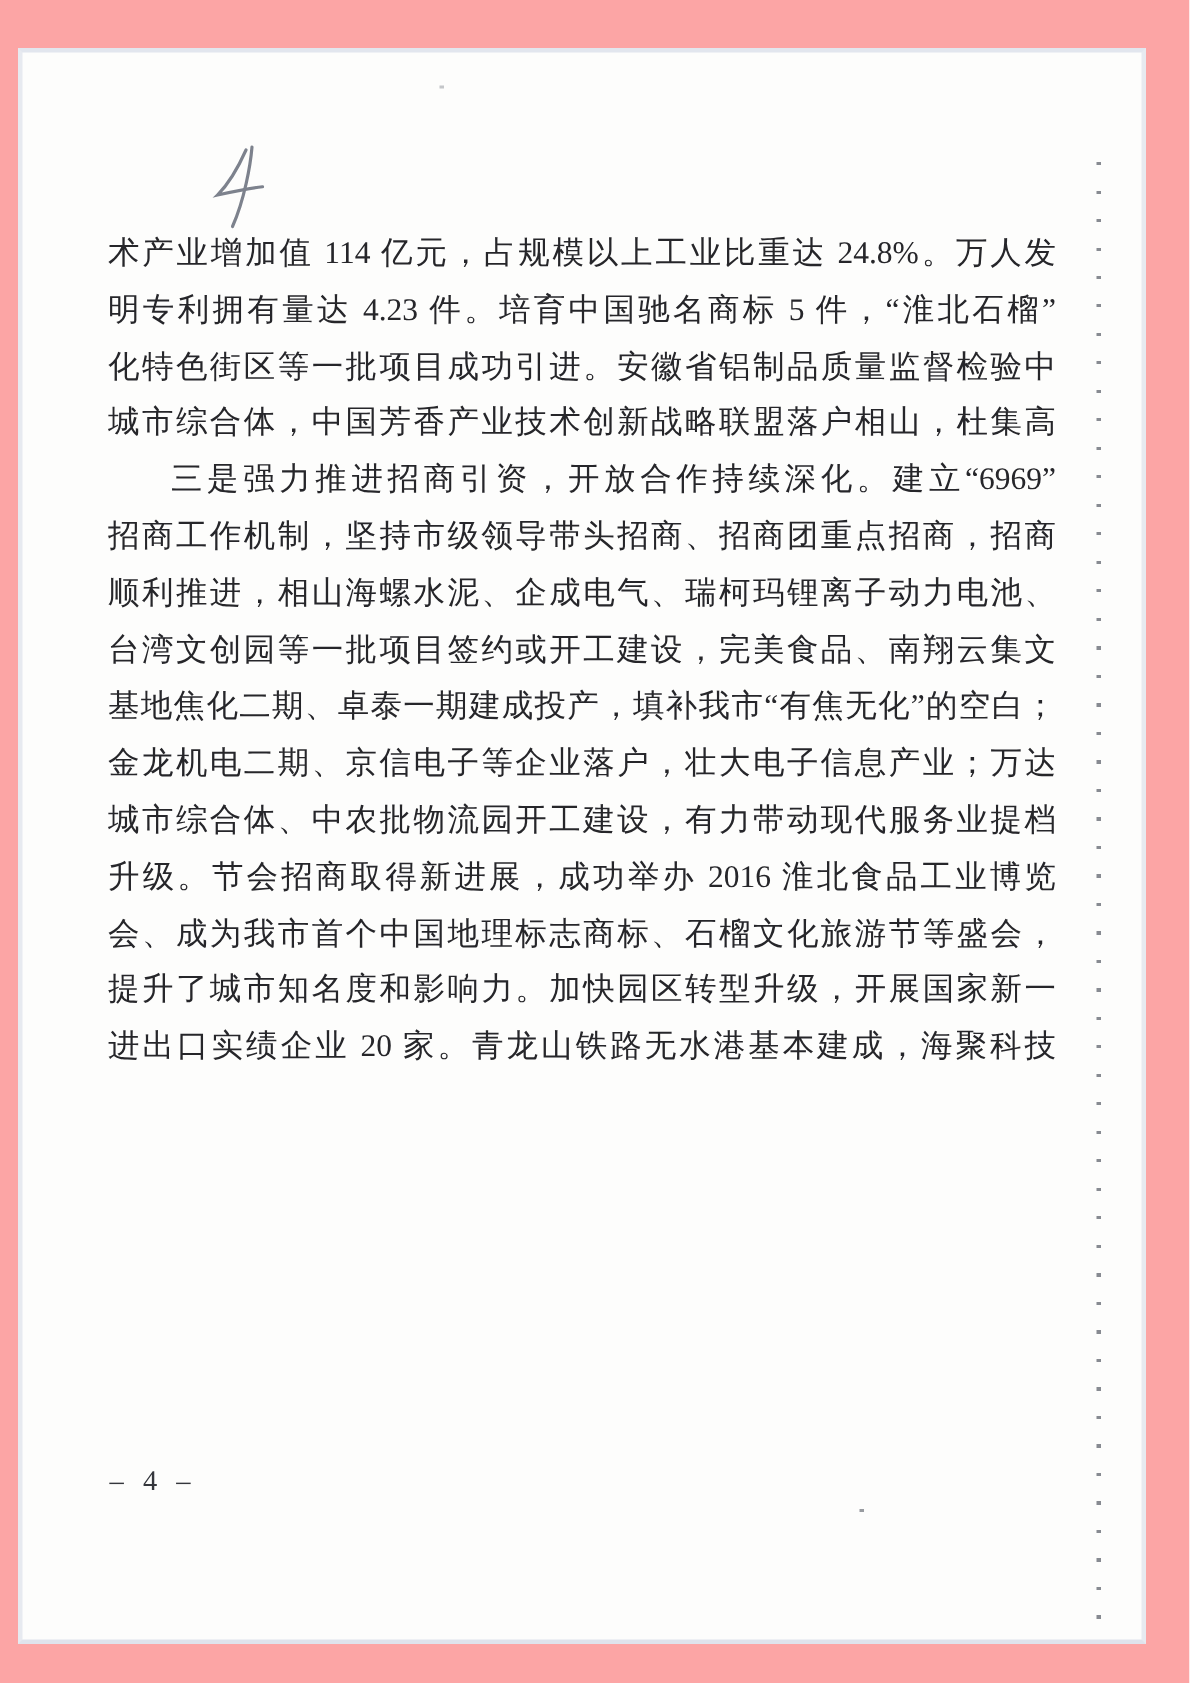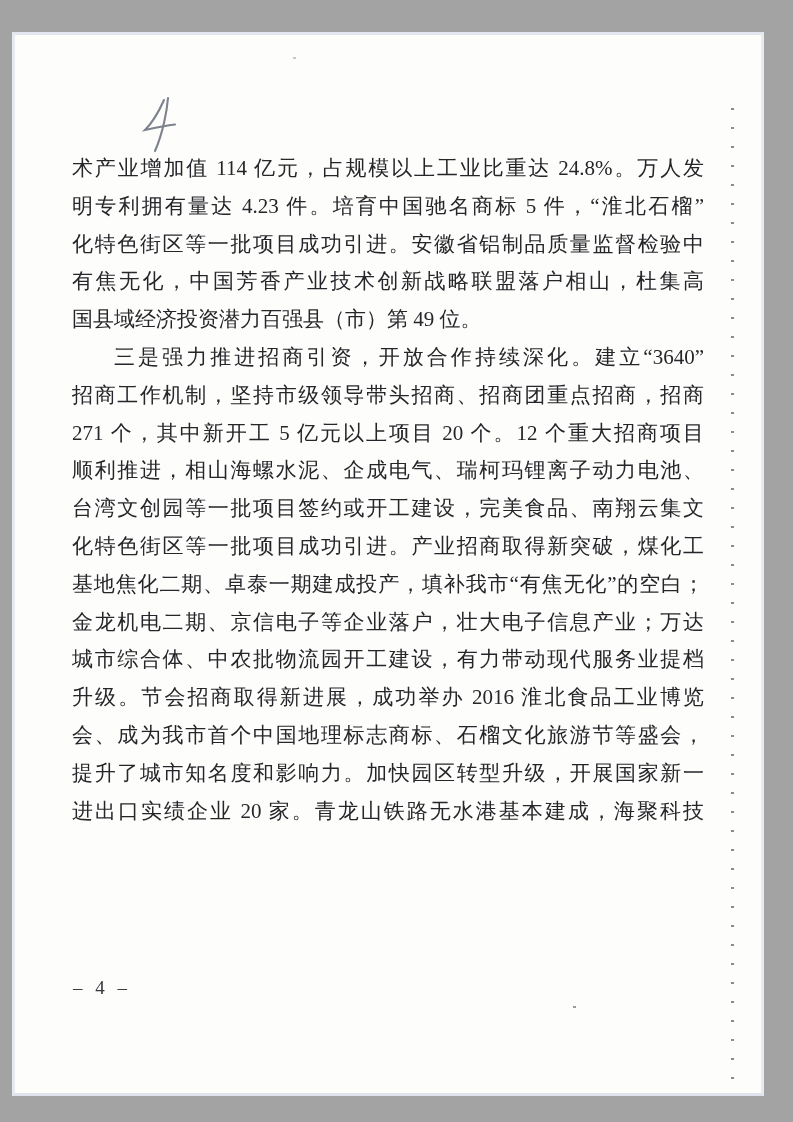--- a/index.html
+++ b/index.html
@@ -8,21 +8,21 @@
     width: 793px;
     height: 1122px;
     background: #ffffff;
     font-family: "Liberation Serif", "DejaVu Serif", serif;
     overflow: hidden;
   }
   .viewport {
     position: relative;
     width: 793px;
     height: 1122px;
-    background: #a3a3a3;
+    background: #fca5a5;
   }
   
   .sheet {
     position: absolute;
     left: 12px;
     top: 32px;
     width: 752px;
     height: 1064px;
     background: #fdfdfc;
     border: 3px solid #e7eaf0;
@@ -115,33 +115,30 @@
     <path d="M 25,4 C 21,13 14,26 6,34 C 15,32 27,29.5 36,28.5" fill="none" stroke="#7d828d" stroke-width="2.1" stroke-linecap="round"></path>
     <path d="M 29,2 C 28,14 24,37 16,55" fill="none" stroke="#7d828d" stroke-width="2.1" stroke-linecap="round"></path>
   </svg>
 
   <div class="textblock">
 
     <div>
       <div class="line">术产业增加值 114 亿元，占规模以上工业比重达 24.8%。万人发</div>
       <div class="line">明专利拥有量达 4.23 件。培育中国驰名商标 5 件，“淮北石榴”</div>
       <div class="line">化特色街区等一批项目成功引进。安徽省铝制品质量监督检验中</div>
-      <div class="line">有焦无化，中国芳香产业技术创新战略联盟落户相山，杜集高</div>
-      <div class="line left">国县域经济投资潜力百强县（市）第 49 位。</div>
+      <div class="line">城市综合体，中国芳香产业技术创新战略联盟落户相山，杜集高</div>
     </div>
 
     <div>
       <div class="line indent2">
-        <span class="bold-lead">三是强力推进招商引资，开放合作持续深化。</span><span>建立“3640”</span>
+        <span class="bold-lead">三是强力推进招商引资，开放合作持续深化。</span><span>建立“6969”</span>
       </div>
       <div class="line">招商工作机制，坚持市级领导带头招商、招商团重点招商，招商</div>
-      <div class="line">271 个，其中新开工 5 亿元以上项目 20 个。12 个重大招商项目</div>
       <div class="line">顺利推进，相山海螺水泥、企成电气、瑞柯玛锂离子动力电池、</div>
       <div class="line">台湾文创园等一批项目签约或开工建设，完美食品、南翔云集文</div>
-      <div class="line">化特色街区等一批项目成功引进。产业招商取得新突破，煤化工</div>
       <div class="line">基地焦化二期、卓泰一期建成投产，填补我市“有焦无化”的空白；</div>
       <div class="line">金龙机电二期、京信电子等企业落户，壮大电子信息产业；万达</div>
       <div class="line">城市综合体、中农批物流园开工建设，有力带动现代服务业提档</div>
       <div class="line">升级。节会招商取得新进展，成功举办 2016 淮北食品工业博览</div>
       <div class="line">会、成为我市首个中国地理标志商标、石榴文化旅游节等盛会，</div>
       <div class="line">提升了城市知名度和影响力。加快园区转型升级，开展国家新一</div>
       <div class="line">进出口实绩企业 20 家。青龙山铁路无水港基本建成，海聚科技</div>
     </div>
 
   </div>

